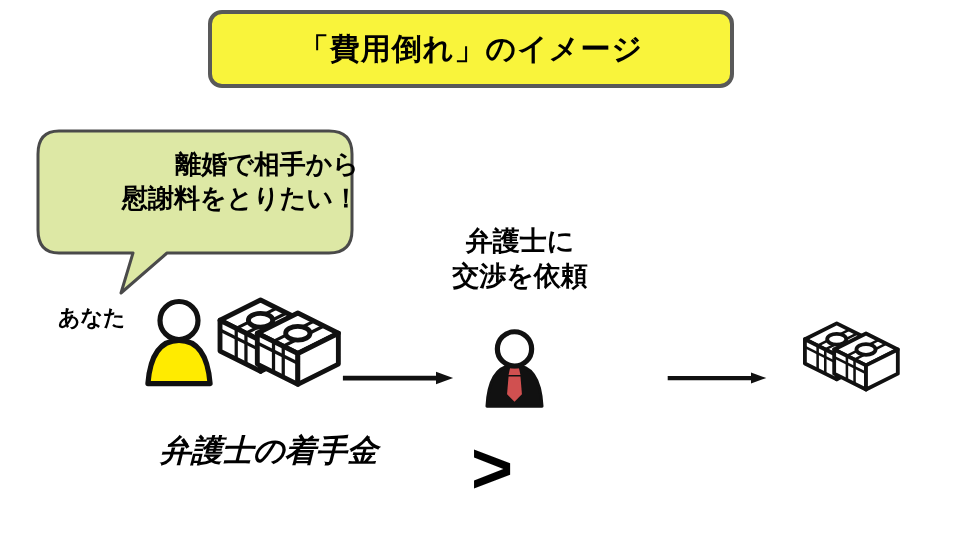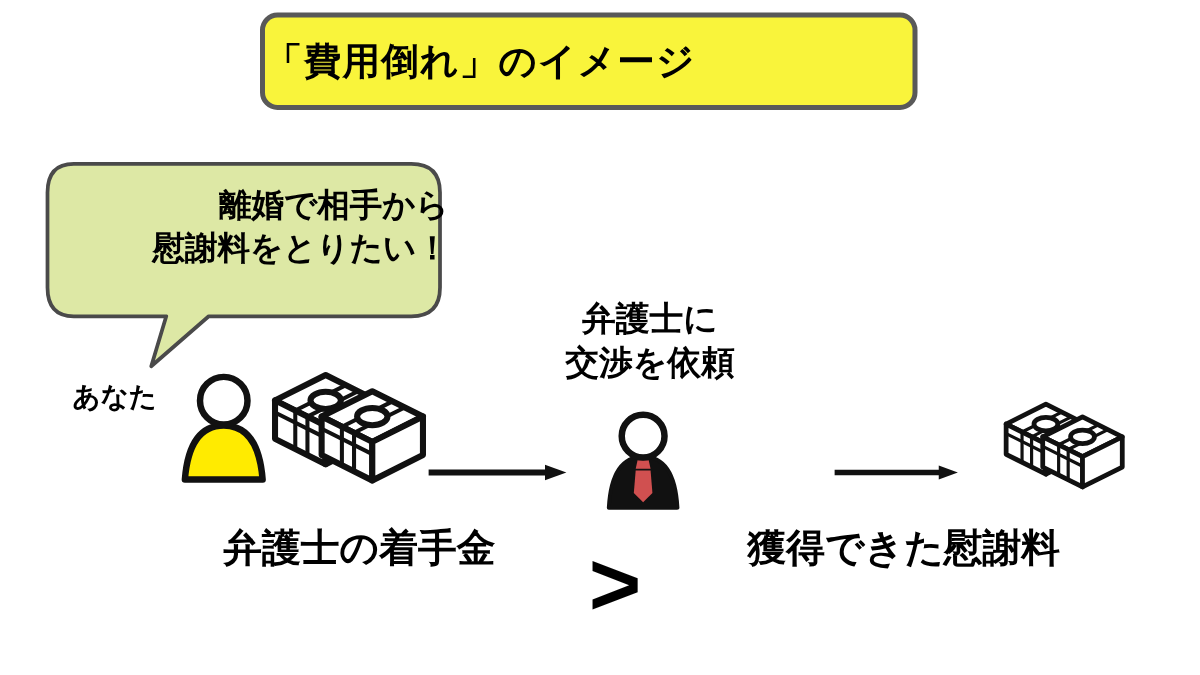--- a/index.html
+++ b/index.html
@@ -4,34 +4,34 @@
 <style>
   html,body{margin:0;padding:0;background:#fff;}
   .stage{
     position:relative;width:960px;height:540px;background:#fff;overflow:hidden;
     font-family:"Liberation Sans","DejaVu Sans",sans-serif;font-weight:bold;color:#000;
   }
   
   .title-banner{
     position:absolute;left:208px;top:10px;width:526px;height:78px;
     background:var(--title-bg);border:4px solid var(--border-gray);border-radius:14px;
-    display:flex;align-items:center;justify-content:flex-start;box-sizing:border-box;
+    display:flex;align-items:center;justify-content:center;box-sizing:border-box;
   }
   .title-banner span{font-size:30px;letter-spacing:1px;}
   
   .bubble-svg{position:absolute;left:35px;top:128px;width:324px;height:172px;}
   .bubble-svg path{fill:var(--bubble-bg);stroke:var(--bubble-border);stroke-width:3;stroke-linejoin:round;}
   .bubble-text{
     position:absolute;left:35px;top:147px;width:324px;text-align:right;
     font-size:26px;line-height:1.32;white-space:pre-line;
   }
   
   .you-label{position:absolute;left:58px;top:303px;font-size:22px;}
   .lawyer-caption{
-    position:absolute;left:425px;top:238px;width:190px;text-align:center;
+    position:absolute;left:425px;top:224px;width:190px;text-align:center;
     font-size:27px;line-height:1.3;white-space:pre-line;
   }
   
   .person-svg{position:absolute;left:140px;top:292px;width:78px;height:95px;}
   .lawyer-svg{position:absolute;left:481px;top:321px;width:67px;height:93px;}
   .money-lg{position:absolute;left:215px;top:283px;width:130px;height:107px;}
   .money-sm{position:absolute;left:801px;top:310px;width:102px;height:84px;}
   .arrow1{position:absolute;left:341px;top:369px;width:114px;height:18px;}
   .arrow2{position:absolute;left:666px;top:369px;width:102px;height:18px;}
   
@@ -39,21 +39,21 @@
   .mline{fill:none;stroke:var(--icon-stroke);stroke-width:4;stroke-linejoin:round;}
   .moval{fill:#fff;stroke:var(--icon-stroke);stroke-width:6;}
   .p-body{fill:var(--person-yellow);stroke:var(--icon-stroke);stroke-width:6;stroke-linejoin:round;}
   .p-head{fill:#fff;stroke:var(--icon-stroke);stroke-width:6;}
   .l-body{fill:var(--icon-stroke);stroke:var(--icon-stroke);stroke-width:4;stroke-linejoin:round;}
   .l-head{fill:#fff;stroke:var(--icon-stroke);stroke-width:7;}
   .l-tie{fill:var(--tie-red);stroke:none;}
   .a-line{stroke:var(--icon-stroke);stroke-width:5;}
   .a-head{fill:var(--icon-stroke);}
   
-  .cmp-block{position:absolute;top:418px;text-align:center;}
+  .cmp-block{position:absolute;top:430px;font-style:italic;}
   .cmp-left{left:160px;width:255px;}
   .cmp-right{left:588px;width:270px;}
   .cmp-label{font-size:31px;}
   .cmp-amount{font-size:31px;margin-top:7px;color:var(--amount-red);letter-spacing:2px;}
   .cmp-op{
     position:absolute;left:452px;top:432px;width:80px;text-align:center;
     font-size:72px;line-height:1.0;
   }
 </style>
 </head>
@@ -123,16 +123,15 @@
 
   <svg class="money-sm">
       <use href="#money-stacks"></use>
     </svg>
 
   <div class="cmp-block cmp-left">
     <div class="cmp-label">弁護士の着手金</div>
   </div>
   <div class="cmp-op">&gt;</div>
   <div class="cmp-block cmp-right">
-    <div class="cmp-label">獲得できた慰謝料</div>
   </div>
 
 </div>
 
 </body></html>

